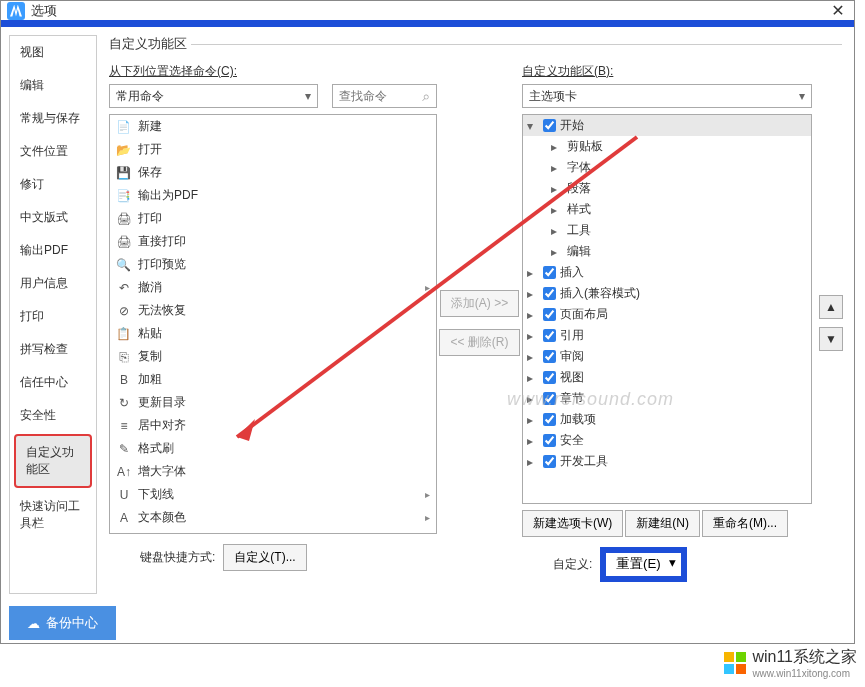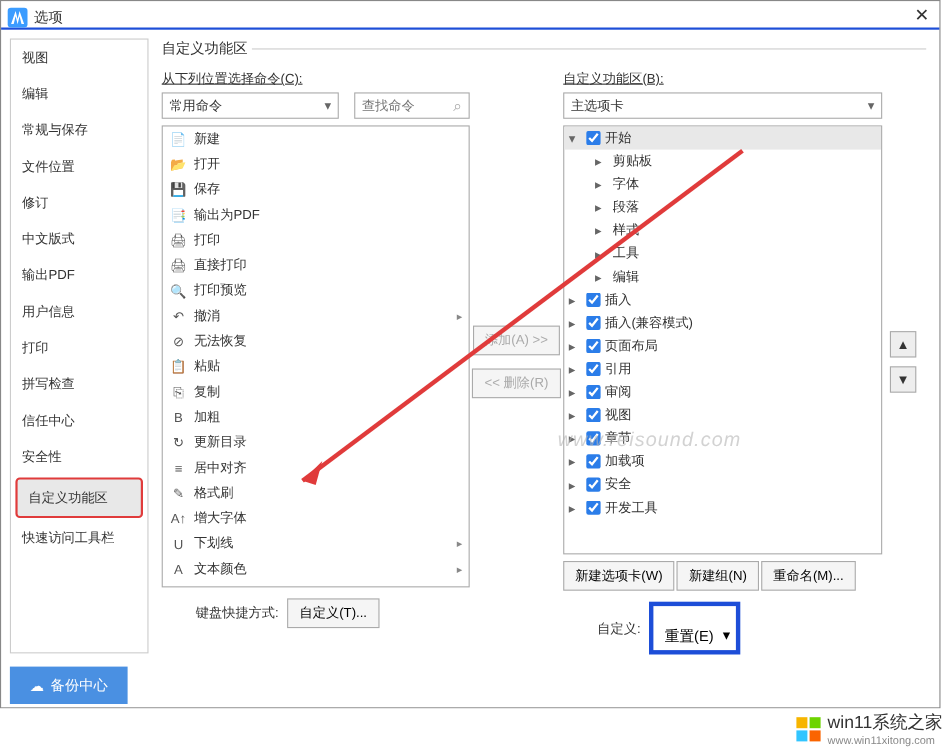--- a/index.html
+++ b/index.html
@@ -1,32 +1,32 @@
 <!DOCTYPE html>
 <html><head>
   <meta charset="utf-8">
   <style>
     * { box-sizing: border-box; margin: 0; padding: 0; }
     body { font-family: "Microsoft YaHei", sans-serif; font-size: 12px; background: #fff; color: #333; }
     .window { width: 855px; height: 644px; border: 1px solid #888; background: #fff; position: relative; }
-    .titlebar { height: 26px; border-bottom: 2px solid #1d4ed8; display: flex; align-items: flex-end; padding: 0 6px; }
+    .titlebar { height: 26px; border-bottom: 7px solid #1d4ed8; display: flex; align-items: center; padding: 0 6px; }
     .titlebar .logo { width: 18px; height: 18px; background: #3b9cff; border-radius: 3px; position: relative; margin-right: 6px; }
     .titlebar .logo::after { content: ""; position: absolute; inset: 3px; background: #fff; clip-path: polygon(0 100%, 35% 0, 50% 60%, 65% 0, 100% 100%, 80% 100%, 65% 40%, 50% 100%, 35% 40%, 20% 100%); }
     .titlebar .title { flex: 1; font-size: 13px; }
     .titlebar .close { width: 20px; height: 20px; text-align: center; line-height: 20px; font-size: 16px; cursor: pointer; }
     .content { display: flex; height: 575px; }
     .sidebar { width: 126px; border: 1px solid #ccc; margin: 8px 0 8px 8px; display: flex; flex-direction: column; }
     .sidebar-item { padding: 8px 10px; cursor: pointer; border-bottom: 0; }
     .sidebar-item.selected { background: #e8e8e8; border: 2px solid #e03b3b; border-radius: 4px; margin: 2px 4px; }
     .main { flex: 1; padding: 8px 12px; position: relative; }
     .main-header { display: flex; align-items: center; margin-bottom: 10px; }
     .main-header .label { font-size: 13px; }
     .main-header .line { flex: 1; height: 1px; background: #ccc; margin-left: 4px; }
     .columns { display: flex; gap: 0; }
-    .col-left { width: 280px; }
+    .col-left { width: 328px; }
     .col-mid { width: 85px; display: flex; flex-direction: column; align-items: center; justify-content: center; gap: 12px; }
     .col-right { width: 290px; }
     .col-arrows { width: 30px; display: flex; flex-direction: column; align-items: center; justify-content: center; gap: 8px; padding-left: 8px;}
     .field-label { display: block; margin-bottom: 4px; text-decoration: underline; }
     .row-controls { display: flex; gap: 14px; margin-bottom: 6px; }
     .dropdown { flex: 1; border: 1px solid #aaa; height: 24px; display: flex; align-items: center; padding: 0 6px; background: #fff; cursor: pointer; position: relative; }
     .dropdown::after { content: "▾"; position: absolute; right: 6px; color: #666; }
     .searchbox { width: 105px; border: 1px solid #aaa; height: 24px; display: flex; align-items: center; padding: 0 6px; position: relative; }
     .searchbox input { border: none; outline: none; width: 80px; font-size: 12px; }
     .searchbox::after { content: "⌕"; position: absolute; right: 6px; color: #aaa; font-size: 14px; }
@@ -47,21 +47,21 @@
     .footer-row { margin-top: 10px; display: flex; align-items: center; gap: 8px; margin-left: 31px; }
     .bottom-bar { position: absolute; bottom: 0; left: 0; right: 0; height: 40px; display: flex; align-items: center; padding: 0 8px; }
     .backup-btn { background: #4a90e2; color: #fff; border: none; padding: 8px 18px; display: flex; align-items: center; gap: 6px; cursor: pointer; font-size: 13px; }
     .arrow-annotation { position: absolute; top: 100px; left: 130px; width: 420px; height: 320px; pointer-events: none; }
     .watermark { position: absolute; bottom: 192px; right: 180px; color: rgba(180,180,180,0.6); font-size: 18px; letter-spacing: 1px; pointer-events: none; font-style: italic; }
     .ext-logo { position: absolute; bottom: 8px; right: 8px; display: flex; align-items: center; gap: 6px; font-size: 16px; color: #333; }
     .ext-logo .sq { display: grid; grid-template-columns: 10px 10px; grid-template-rows: 10px 10px; gap: 2px; }
     .ext-logo .sq div:nth-child(1){background:#f7b500;} .ext-logo .sq div:nth-child(2){background:#6dd400;}
     .ext-logo .sq div:nth-child(3){background:#32c5ff;} .ext-logo .sq div:nth-child(4){background:#fa6400;}
     .ext-sub { font-size: 10px; color: #888; display: block; }
-    .dropdown-btn { border: 4px solid #1d4ed8; background: #fff; padding: 19px 20px 3px 10px; position: relative; cursor: pointer; }
+    .dropdown-btn { border: 6px solid #1d4ed8; background: #fff; padding: 2px 20px 3px 10px; position: relative; cursor: pointer; }
     .dropdown-btn::after { content: "▾"; position: absolute; right: 5px; }
   </style>
 </head>
 <body>
 
 <div class="window">
   <div class="titlebar">
     <span class="logo"></span>
     <span class="title">选项</span>
     <span class="close">✕</span>

